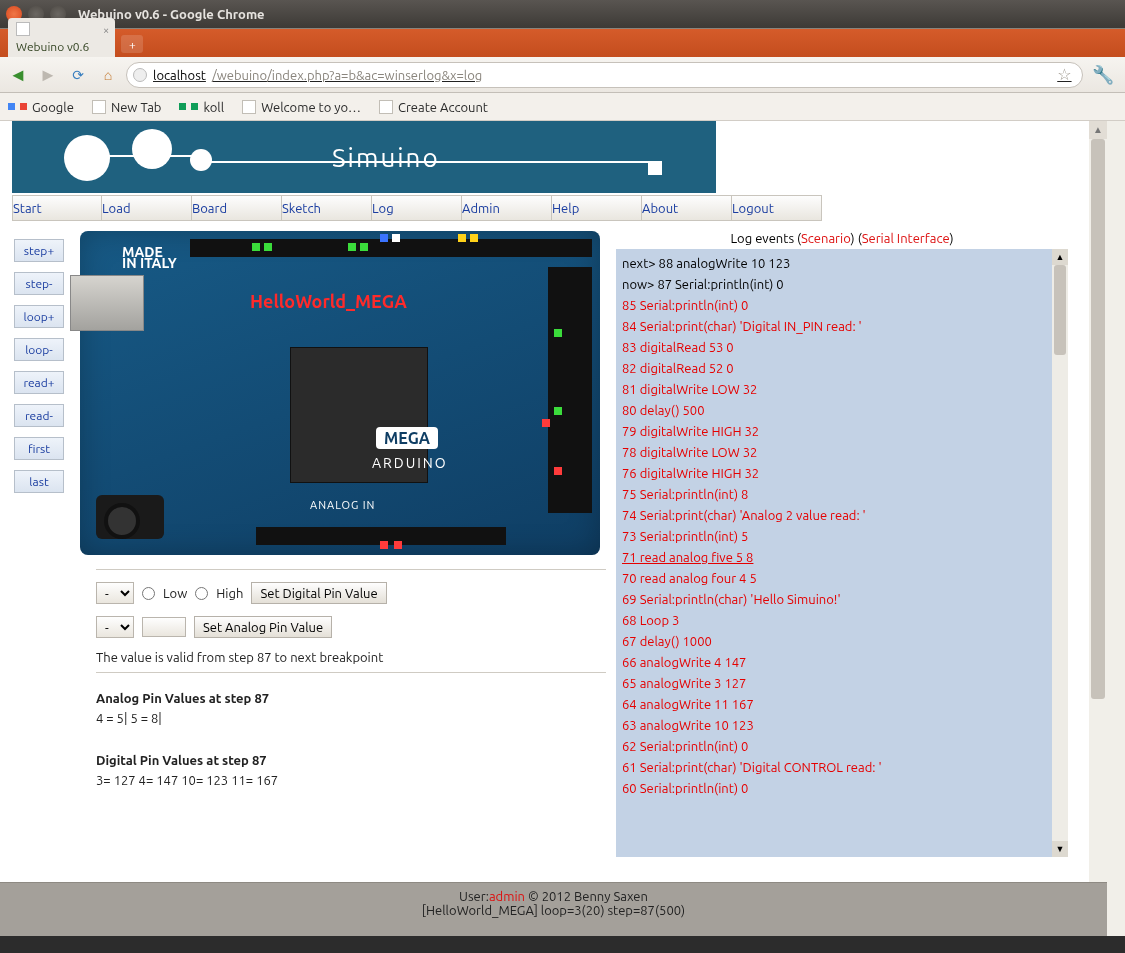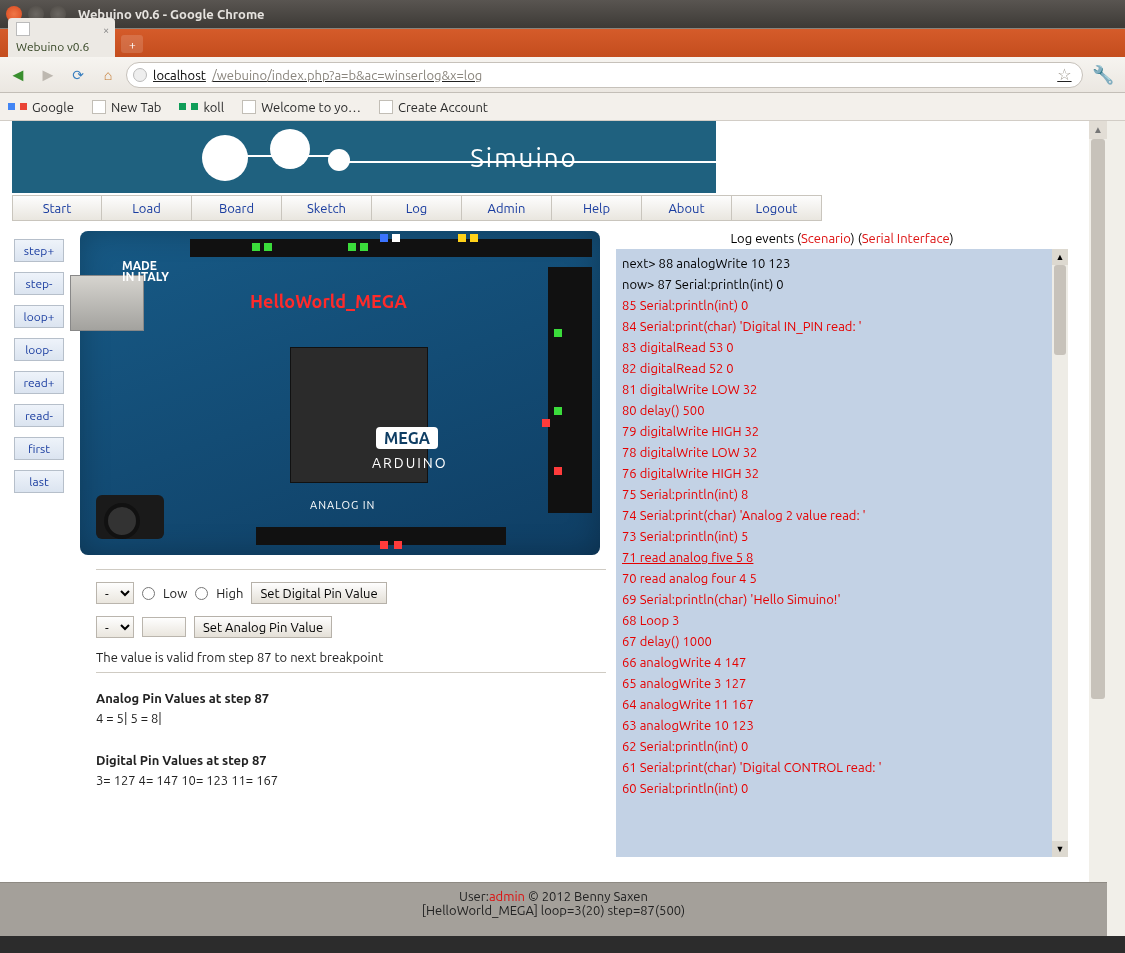--- a/index.html
+++ b/index.html
@@ -39,40 +39,40 @@
 
 .viewport { position: relative; height: 815px; background:#fff; overflow:hidden; border-right:18px solid #f1efe9;}
 .vscroll { position:absolute; right:0; top:0; width:18px; height:100%; background:#f1efe9;}
 .vscroll .up,.vscroll .down{height:18px;background:#e2ddd5;text-align:center;font-size:10px;line-height:18px;color:#777;}
 .vscroll .thumb{position:absolute;top:18px;left:2px;width:14px;height:560px;background:#c7c2ba;border-radius:3px;}
 .vscroll .down{position:absolute;bottom:18px;width:100%;}
 .vscroll .grip{position:absolute;bottom:0;width:18px;height:18px;background:#e2ddd5;}
 
 
 .content { position:relative; height:100%; padding:0 26px 0 12px; }
-.banner { width:704px; height:72px; background:#1f617f; display:flex; align-items:center; margin-left:0;justify-content:center;}
+.banner { width:704px; height:72px; background:#1f617f; display:flex; align-items:center; margin-left:0;}
 .banner .net { width:280px; position:relative; height:72px;}
 .banner .c{position:absolute;border-radius:50%;background:#fff;}
 .banner .c1{width:46px;height:46px;left:52px;top:14px;}
 .banner .c2{width:40px;height:40px;left:120px;top:8px;}
 .banner .c3{width:22px;height:22px;left:178px;top:28px;}
 .banner .sq{position:absolute;width:14px;height:14px;background:#fff;right:-370px;top:40px;}
 .banner .ln{position:absolute;height:2px;background:#fff;}
 .banner-title{color:#fff;font-size:26px;letter-spacing:2px;margin-left:40px;}
 .menubar { display:flex; margin-top:2px;}
-.menubar a{display:block;width:90px;text-align:center;padding:5px 0;font-size:13px;color:#1a3da0;background:linear-gradient(#fdfdfd,#e9e6df);border:1px solid #c9c5bd;}
+.menubar a{display:block;width:90px;padding:5px 0;font-size:13px;color:#1a3da0;background:linear-gradient(#fdfdfd,#e9e6df);border:1px solid #c9c5bd;}
 .menubar a:not(:first-child){border-left:none;}
 
 .sidebtns { position:absolute; left:14px; top:118px; display:flex; flex-direction:column; gap:10px;}
 .sidebtns button{font-size:12px;padding:4px 8px;background:linear-gradient(#eef3fa,#dbe4f0);border:1px solid #b6bfca;color:#1a3da0;min-width:50px;}
 
 .boardwrap { position:absolute; left:80px; top:110px; }
 .board { width:520px; height:324px; background:linear-gradient(160deg,#175a86,#0f3e64); border-radius:8px; position:relative; box-shadow:inset 0 0 30px rgba(0,0,0,.25);}
 .usb{position:absolute;left:-10px;top:44px;width:74px;height:56px;background:linear-gradient(#d6d4cf,#a3a29e);border:1px solid #888;}
-.made{position:absolute;left:42px;top:29px;color:#fff;font-size:12px;line-height:11px;font-weight:bold;}
+.made{position:absolute;left:42px;top:16px;color:#fff;font-size:14px;line-height:11px;font-weight:bold;}
 .label-hw{position:absolute;left:170px;top:60px;color:#ff2a2a;font-weight:bold;font-size:18px;}
 .chip{position:absolute;left:210px;top:116px;width:138px;height:136px;background:#2b2b2b;border:1px solid #111;}
 .mega{position:absolute;left:296px;top:196px;color:#fff;font-weight:bold;background:#fff;color:#0f3e64;padding:2px 8px;border-radius:4px;}
 .ardlogo{position:absolute;left:292px;top:224px;color:#fff;font-size:14px;letter-spacing:2px;}
 .pwrjack{position:absolute;left:16px;bottom:16px;width:68px;height:44px;background:#1a1a1a;border-radius:6px;}
 .pwrjack:before{content:"";position:absolute;left:8px;top:8px;width:28px;height:28px;border-radius:50%;background:#333;border:4px solid #111;}
 .hdr{position:absolute;height:18px;background:#111;}
 .hdr.top{top:8px;left:110px;right:8px;}
 .hdr.right{right:8px;top:36px;width:44px;height:246px;}
 .hdr.bot{bottom:10px;left:176px;width:250px;}

